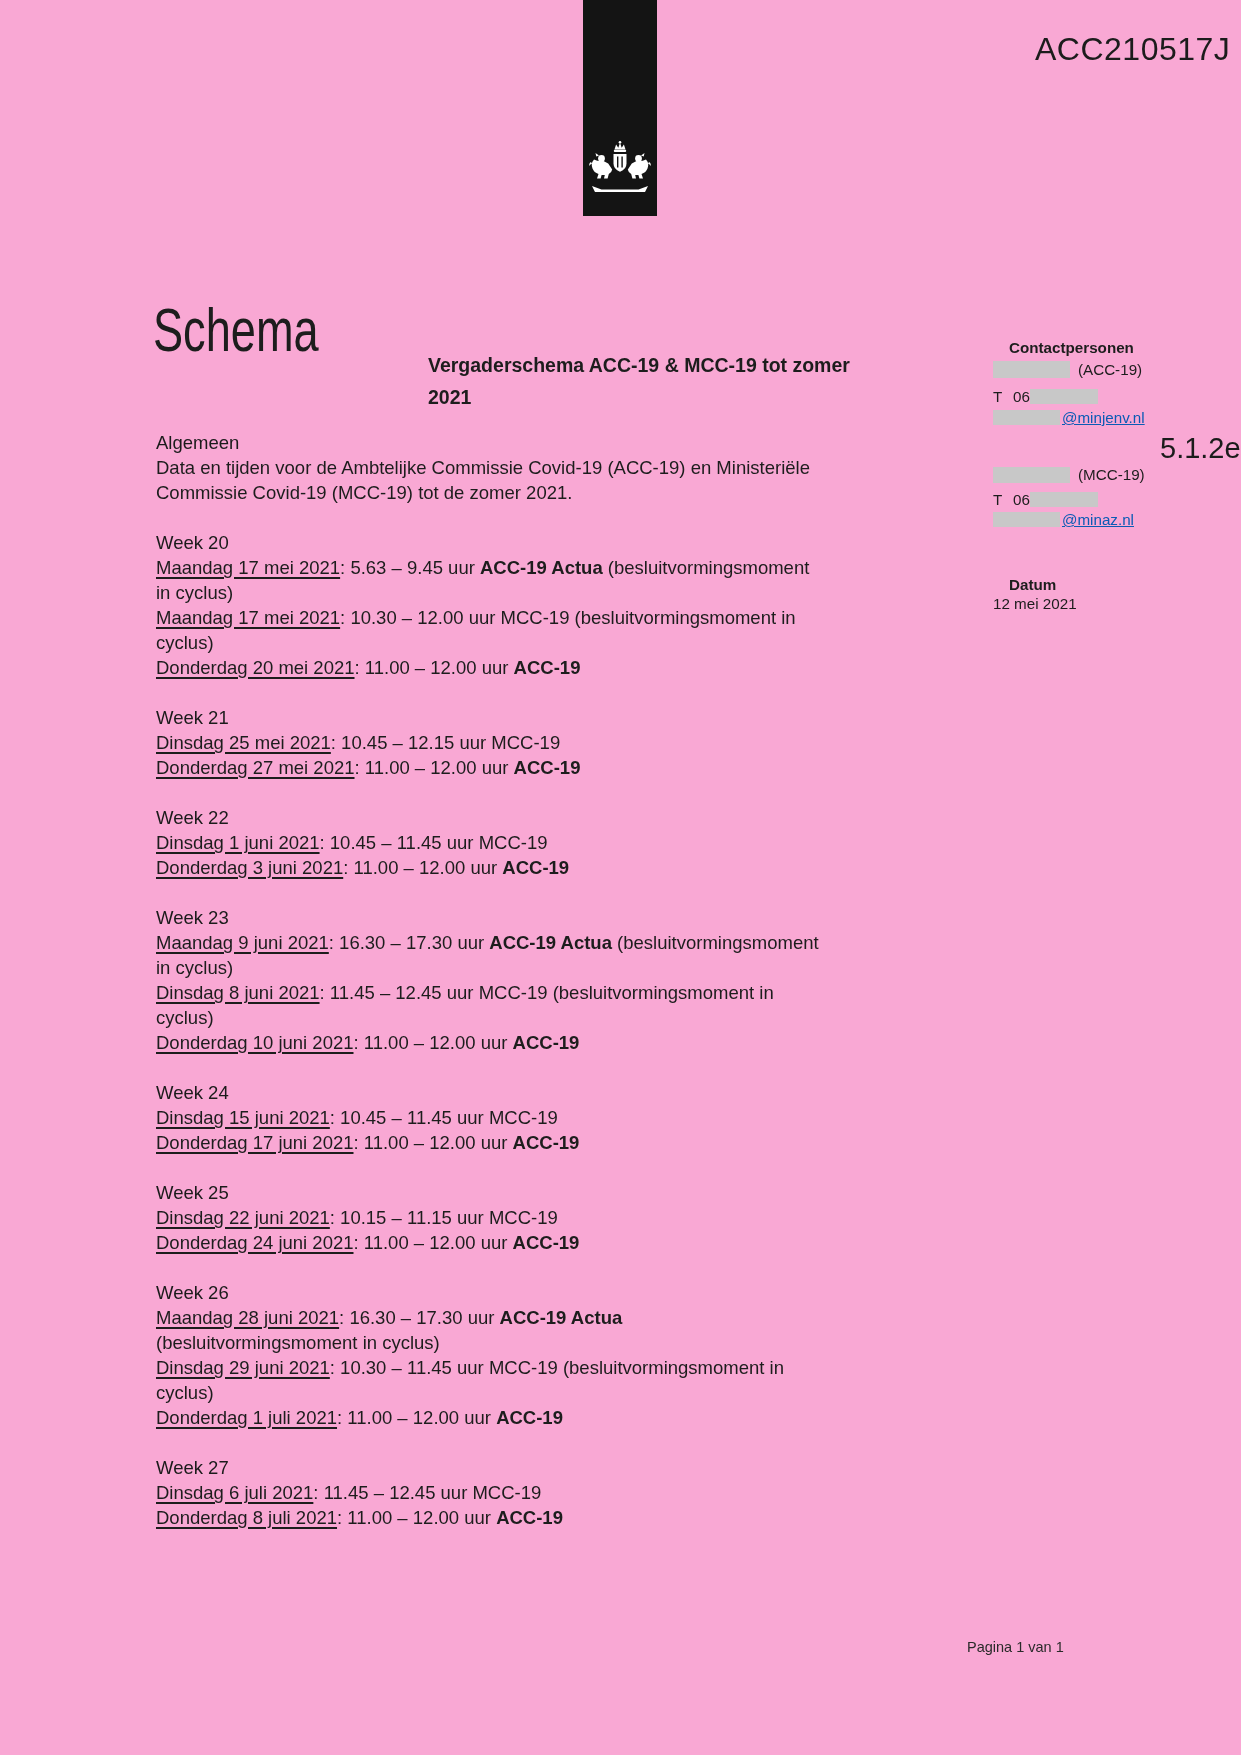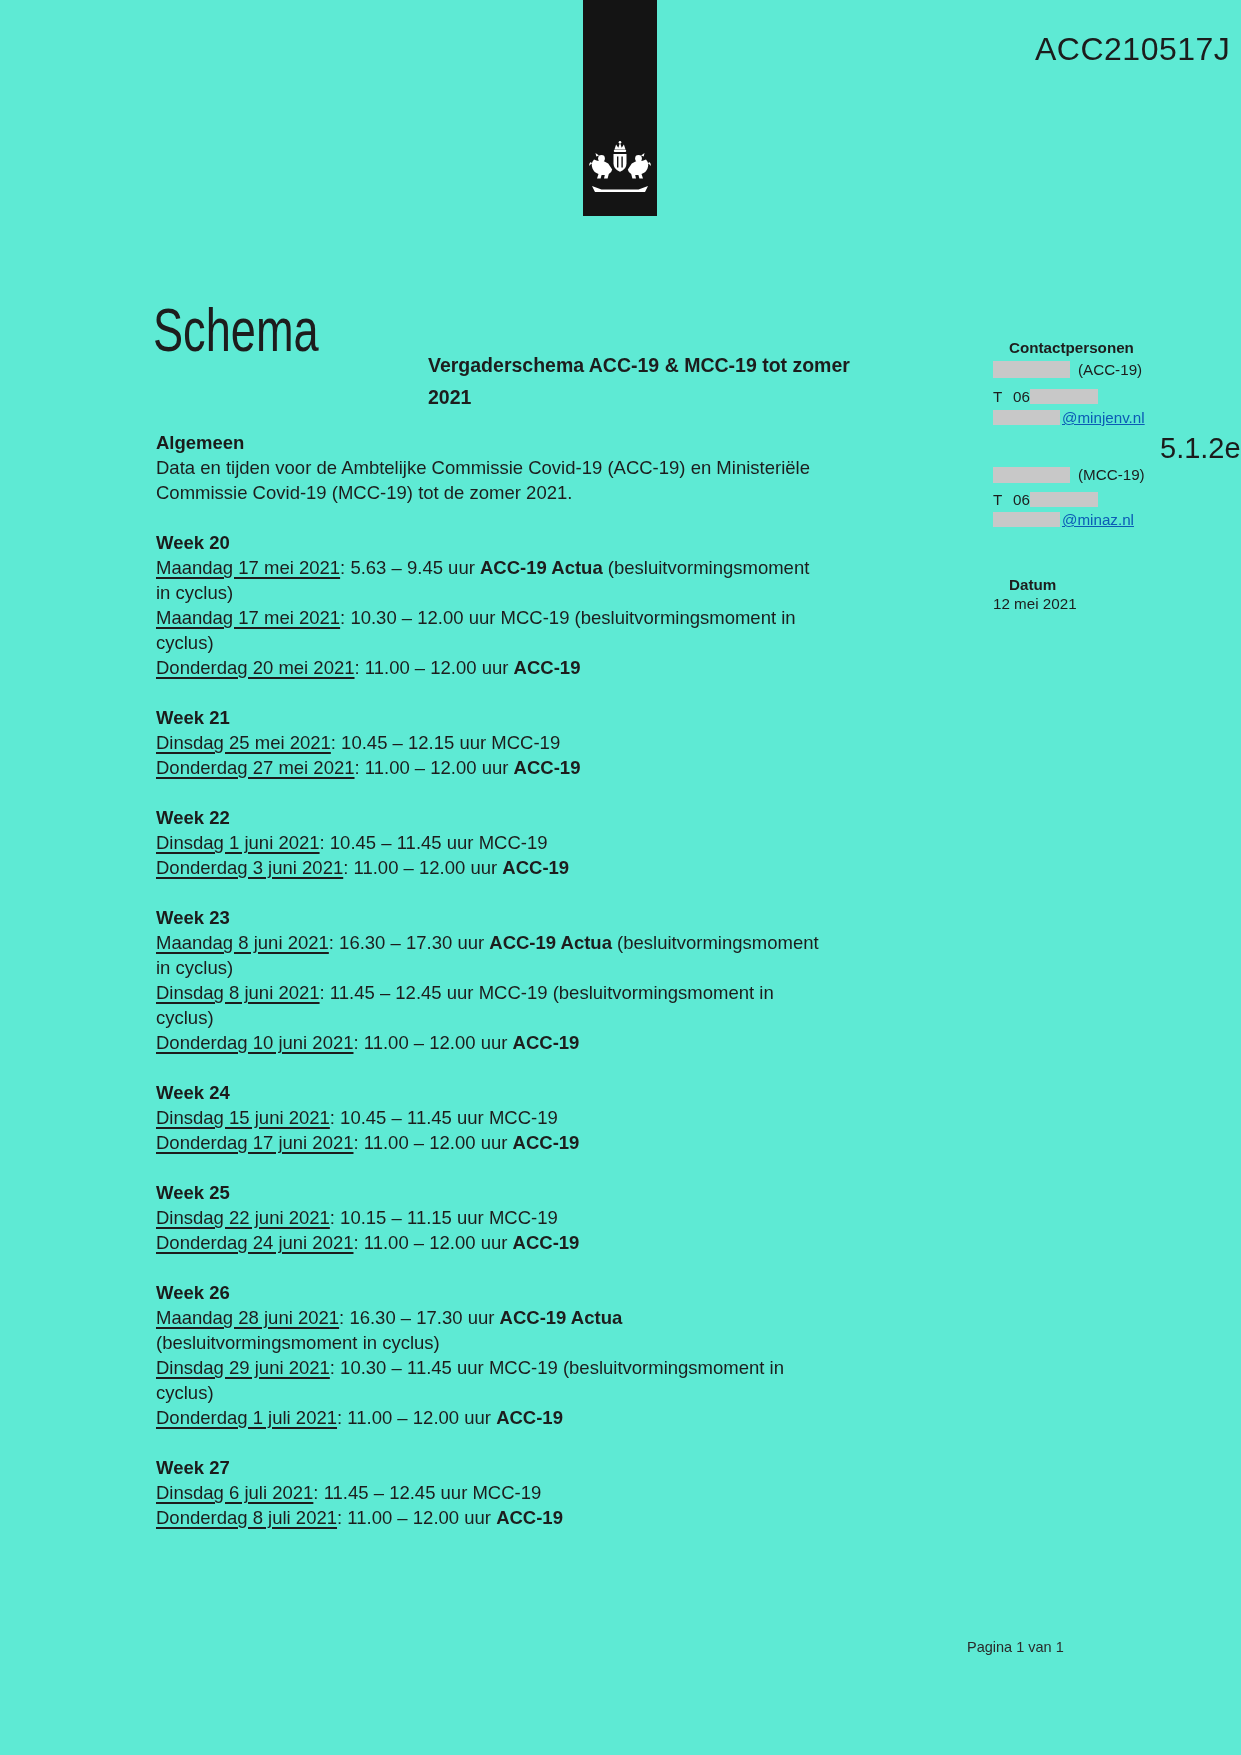--- a/index.html
+++ b/index.html
@@ -1,33 +1,33 @@
 <!DOCTYPE html>
 <html style="--banner: #141414; --redact: #c8c8c8; --link: #0b5bb5;"><head>
 <meta charset="utf-8">
 <style>
   html,body { margin:0; padding:0; background:#ffffff; }
   .page {
-    position:relative; width:1241px; height:1755px; background:#5eead4;
+    position:relative; width:1241px; height:1755px; background:#f9a8d4;
     font-family:"Liberation Sans","DejaVu Sans",sans-serif; color:#1d1d1d; overflow:hidden;
   }
   .banner {
     position:absolute; left:583px; top:0; width:74px; height:216px;
     background:var(--banner,#141414); display:flex; align-items:flex-end; justify-content:center;
   }
   .banner svg { margin-bottom:20px; display:block; }
   .doc-id { position:absolute; left:1035px; top:31px; font-size:32px; color:#1c1c1c; letter-spacing:.5px; white-space:nowrap; }
   .title {
     position:absolute; left:153px; top:300px; font-size:61px; line-height:1;
     transform:scaleX(.74); transform-origin:0 0; white-space:nowrap; color:#1d1d1d;
   }
   .subtitle { position:absolute; left:428px; top:349px; font-weight:bold; font-size:19.5px; line-height:32px; color:#1d1d1d; }
   .content { position:absolute; left:156px; top:430px; width:724px; font-size:18.5px; line-height:25px; }
   .section { margin:0 0 25px 0; }
-  .section h3 { margin:0; font-size:18.5px; line-height:25px; font-weight:bold; color:#1b1b1b; }
+  .section h3 { margin:0; font-size:18.5px; line-height:25px; font-weight:normal; color:#1b1b1b; }
   .line { margin:0; }
   .seg-u { text-decoration:underline; text-underline-offset:3px; text-decoration-thickness:1.5px; }
   .seg-b { font-weight:bold; }
   .r { position:absolute; display:flex; align-items:center; font-size:15.2px; white-space:nowrap; color:#1d1d1d; }
   .bold { font-weight:bold;margin-left:16px; }
   .redact { display:inline-block; background:var(--redact,#c8c8c8); }
   .gap8 { margin-left:8px; }
   .t-lbl { width:20px; display:inline-block; }
   .d06 { margin-right:0; }
   .link { color:var(--link,#0b5bb5); text-decoration:underline; cursor:pointer; }
@@ -93,21 +93,21 @@
         <p class="line"><span class="seg-u">Dinsdag 25 mei 2021</span><span class="">: 10.45 – 12.15 uur MCC-19</span></p>
         <p class="line"><span class="seg-u">Donderdag 27 mei 2021</span><span class="">: 11.00 – 12.00 uur </span><span class="seg-b">ACC-19</span></p>
       </div>
       <div class="section">
         <h3>Week 22</h3>
         <p class="line"><span class="seg-u">Dinsdag 1 juni 2021</span><span class="">: 10.45 – 11.45 uur MCC-19</span></p>
         <p class="line"><span class="seg-u">Donderdag 3 juni 2021</span><span class="">: 11.00 – 12.00 uur </span><span class="seg-b">ACC-19</span></p>
       </div>
       <div class="section">
         <h3>Week 23</h3>
-        <p class="line"><span class="seg-u">Maandag 8 juni 2021</span><span class="">: 16.30 – 17.30 uur </span><span class="seg-b">ACC-19 Actua</span><span class=""> (besluitvormingsmoment</span></p>
+        <p class="line"><span class="seg-u">Maandag 9 juni 2021</span><span class="">: 16.30 – 17.30 uur </span><span class="seg-b">ACC-19 Actua</span><span class=""> (besluitvormingsmoment</span></p>
         <p class="line"><span class="">in cyclus)</span></p>
         <p class="line"><span class="seg-u">Dinsdag 8 juni 2021</span><span class="">: 11.45 – 12.45 uur MCC-19 (besluitvormingsmoment in</span></p>
         <p class="line"><span class="">cyclus)</span></p>
         <p class="line"><span class="seg-u">Donderdag 10 juni 2021</span><span class="">: 11.00 – 12.00 uur </span><span class="seg-b">ACC-19</span></p>
       </div>
       <div class="section">
         <h3>Week 24</h3>
         <p class="line"><span class="seg-u">Dinsdag 15 juni 2021</span><span class="">: 10.45 – 11.45 uur MCC-19</span></p>
         <p class="line"><span class="seg-u">Donderdag 17 juni 2021</span><span class="">: 11.00 – 12.00 uur </span><span class="seg-b">ACC-19</span></p>
       </div>

